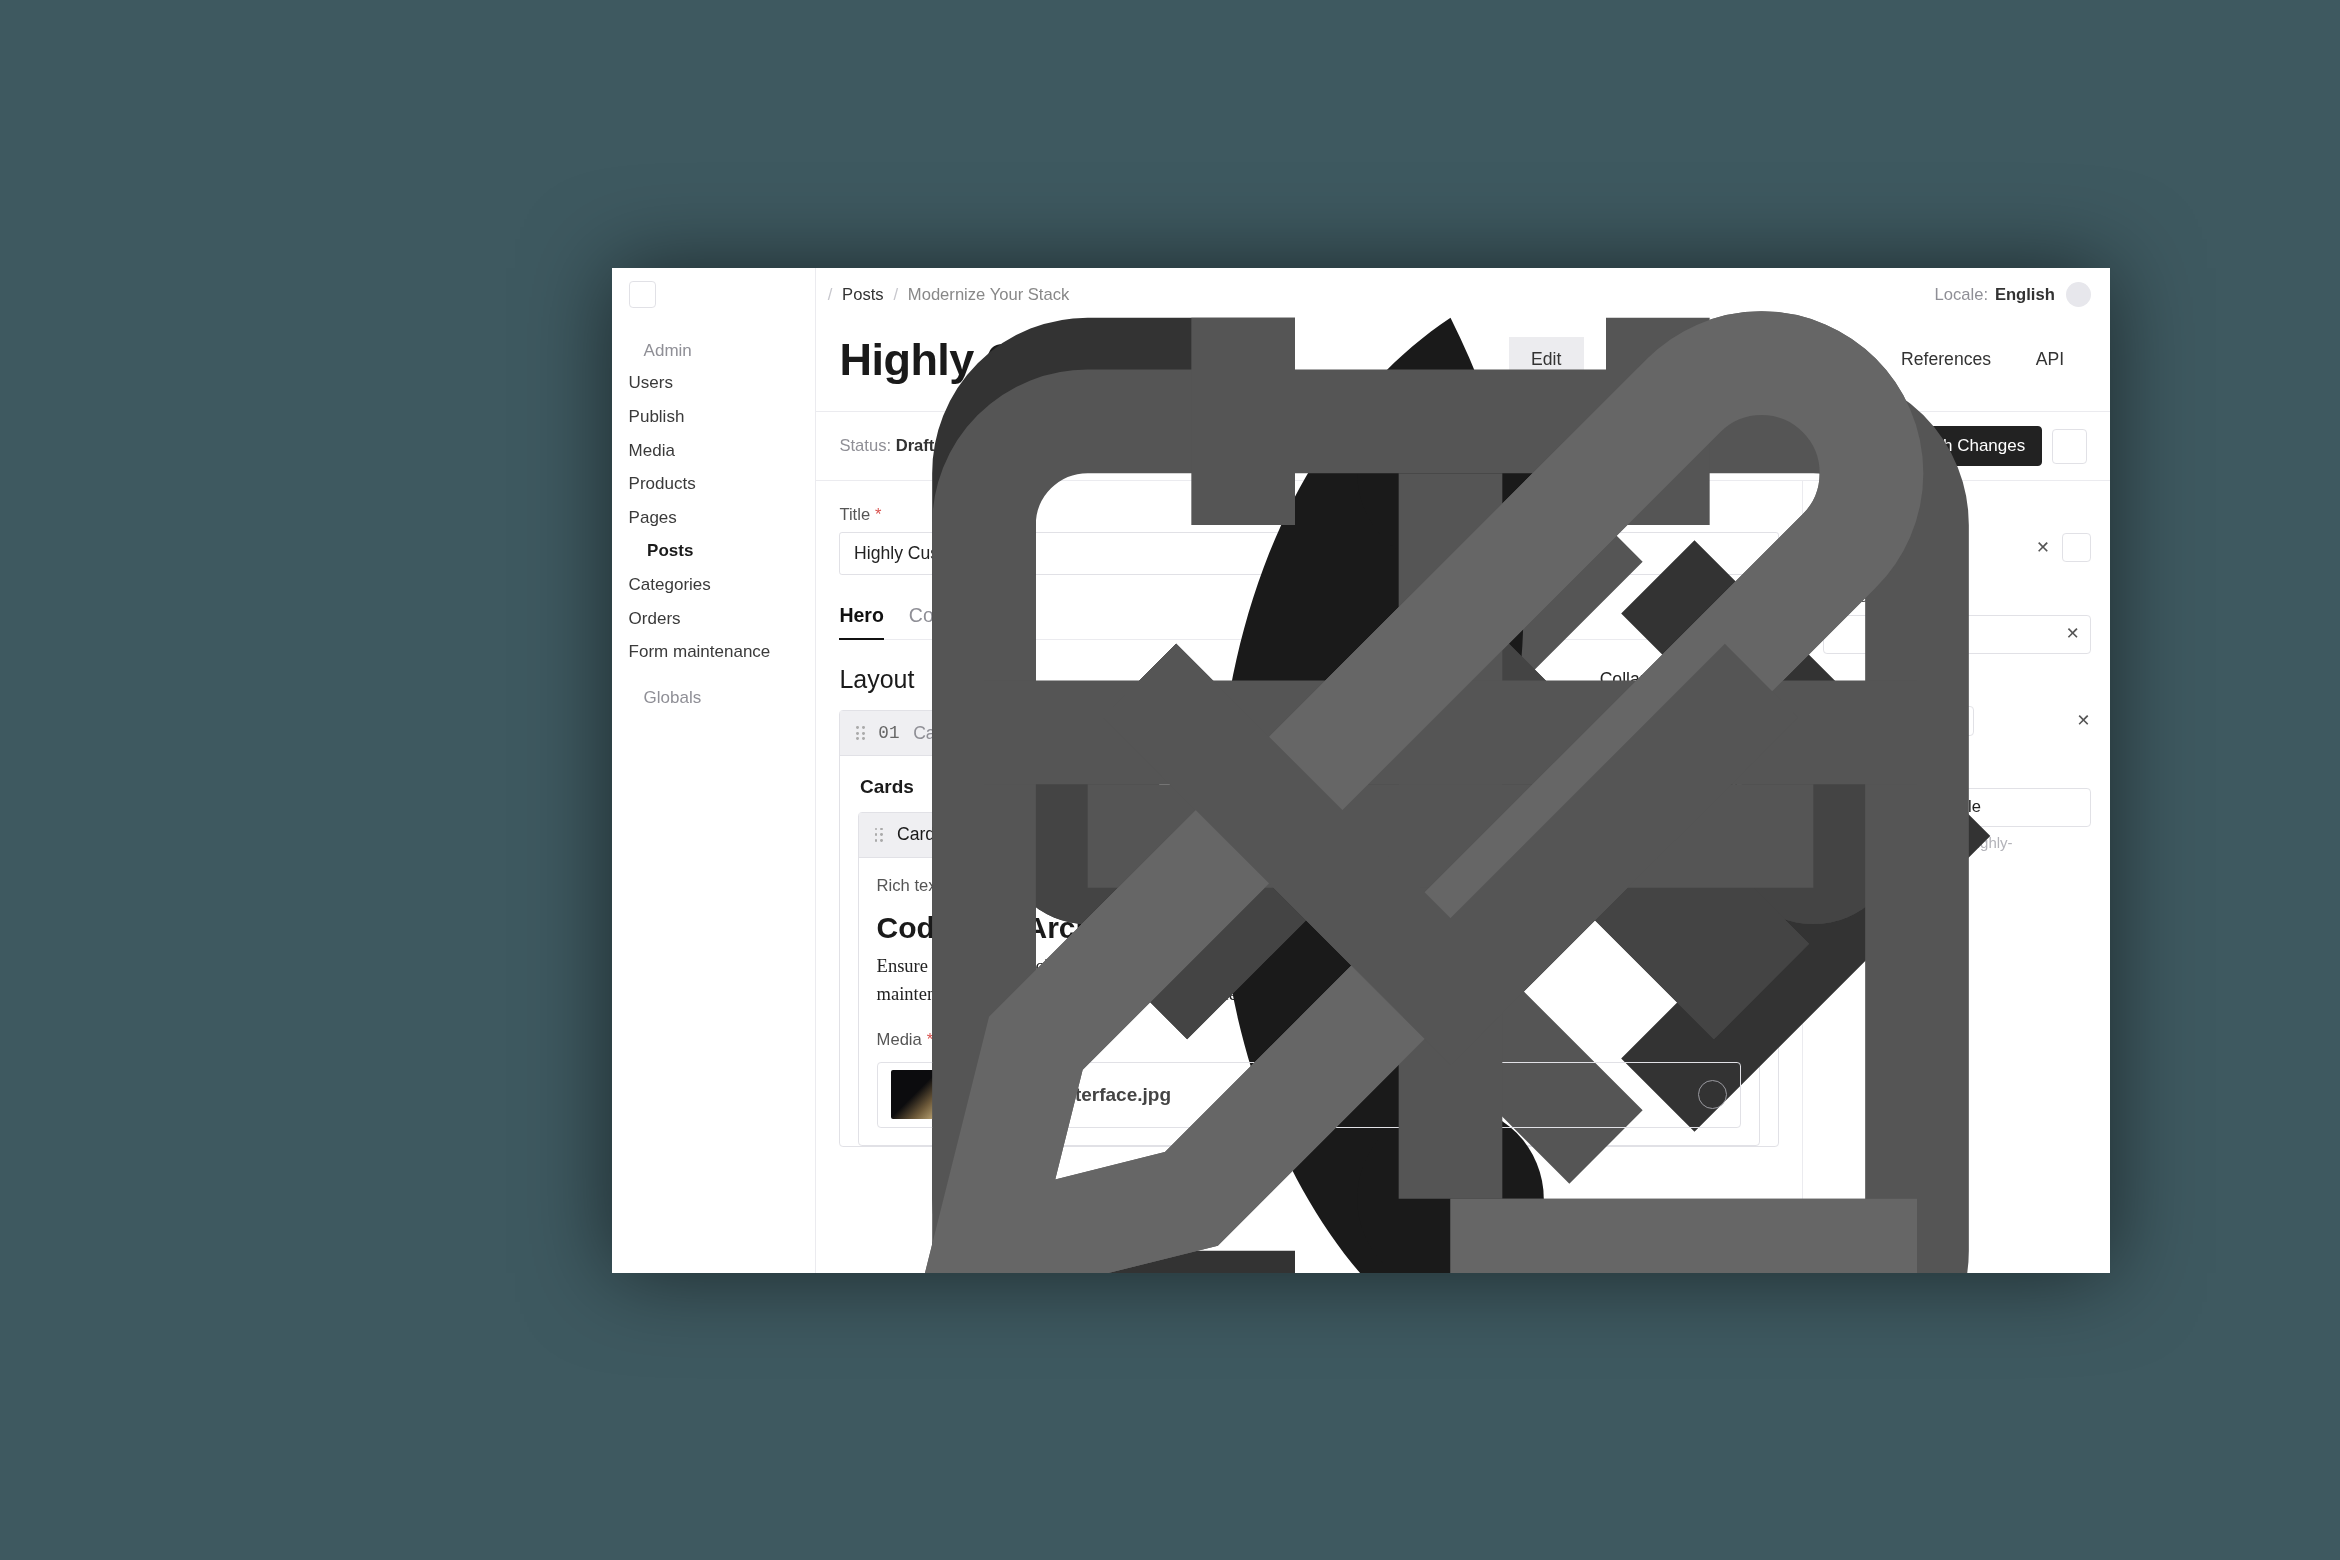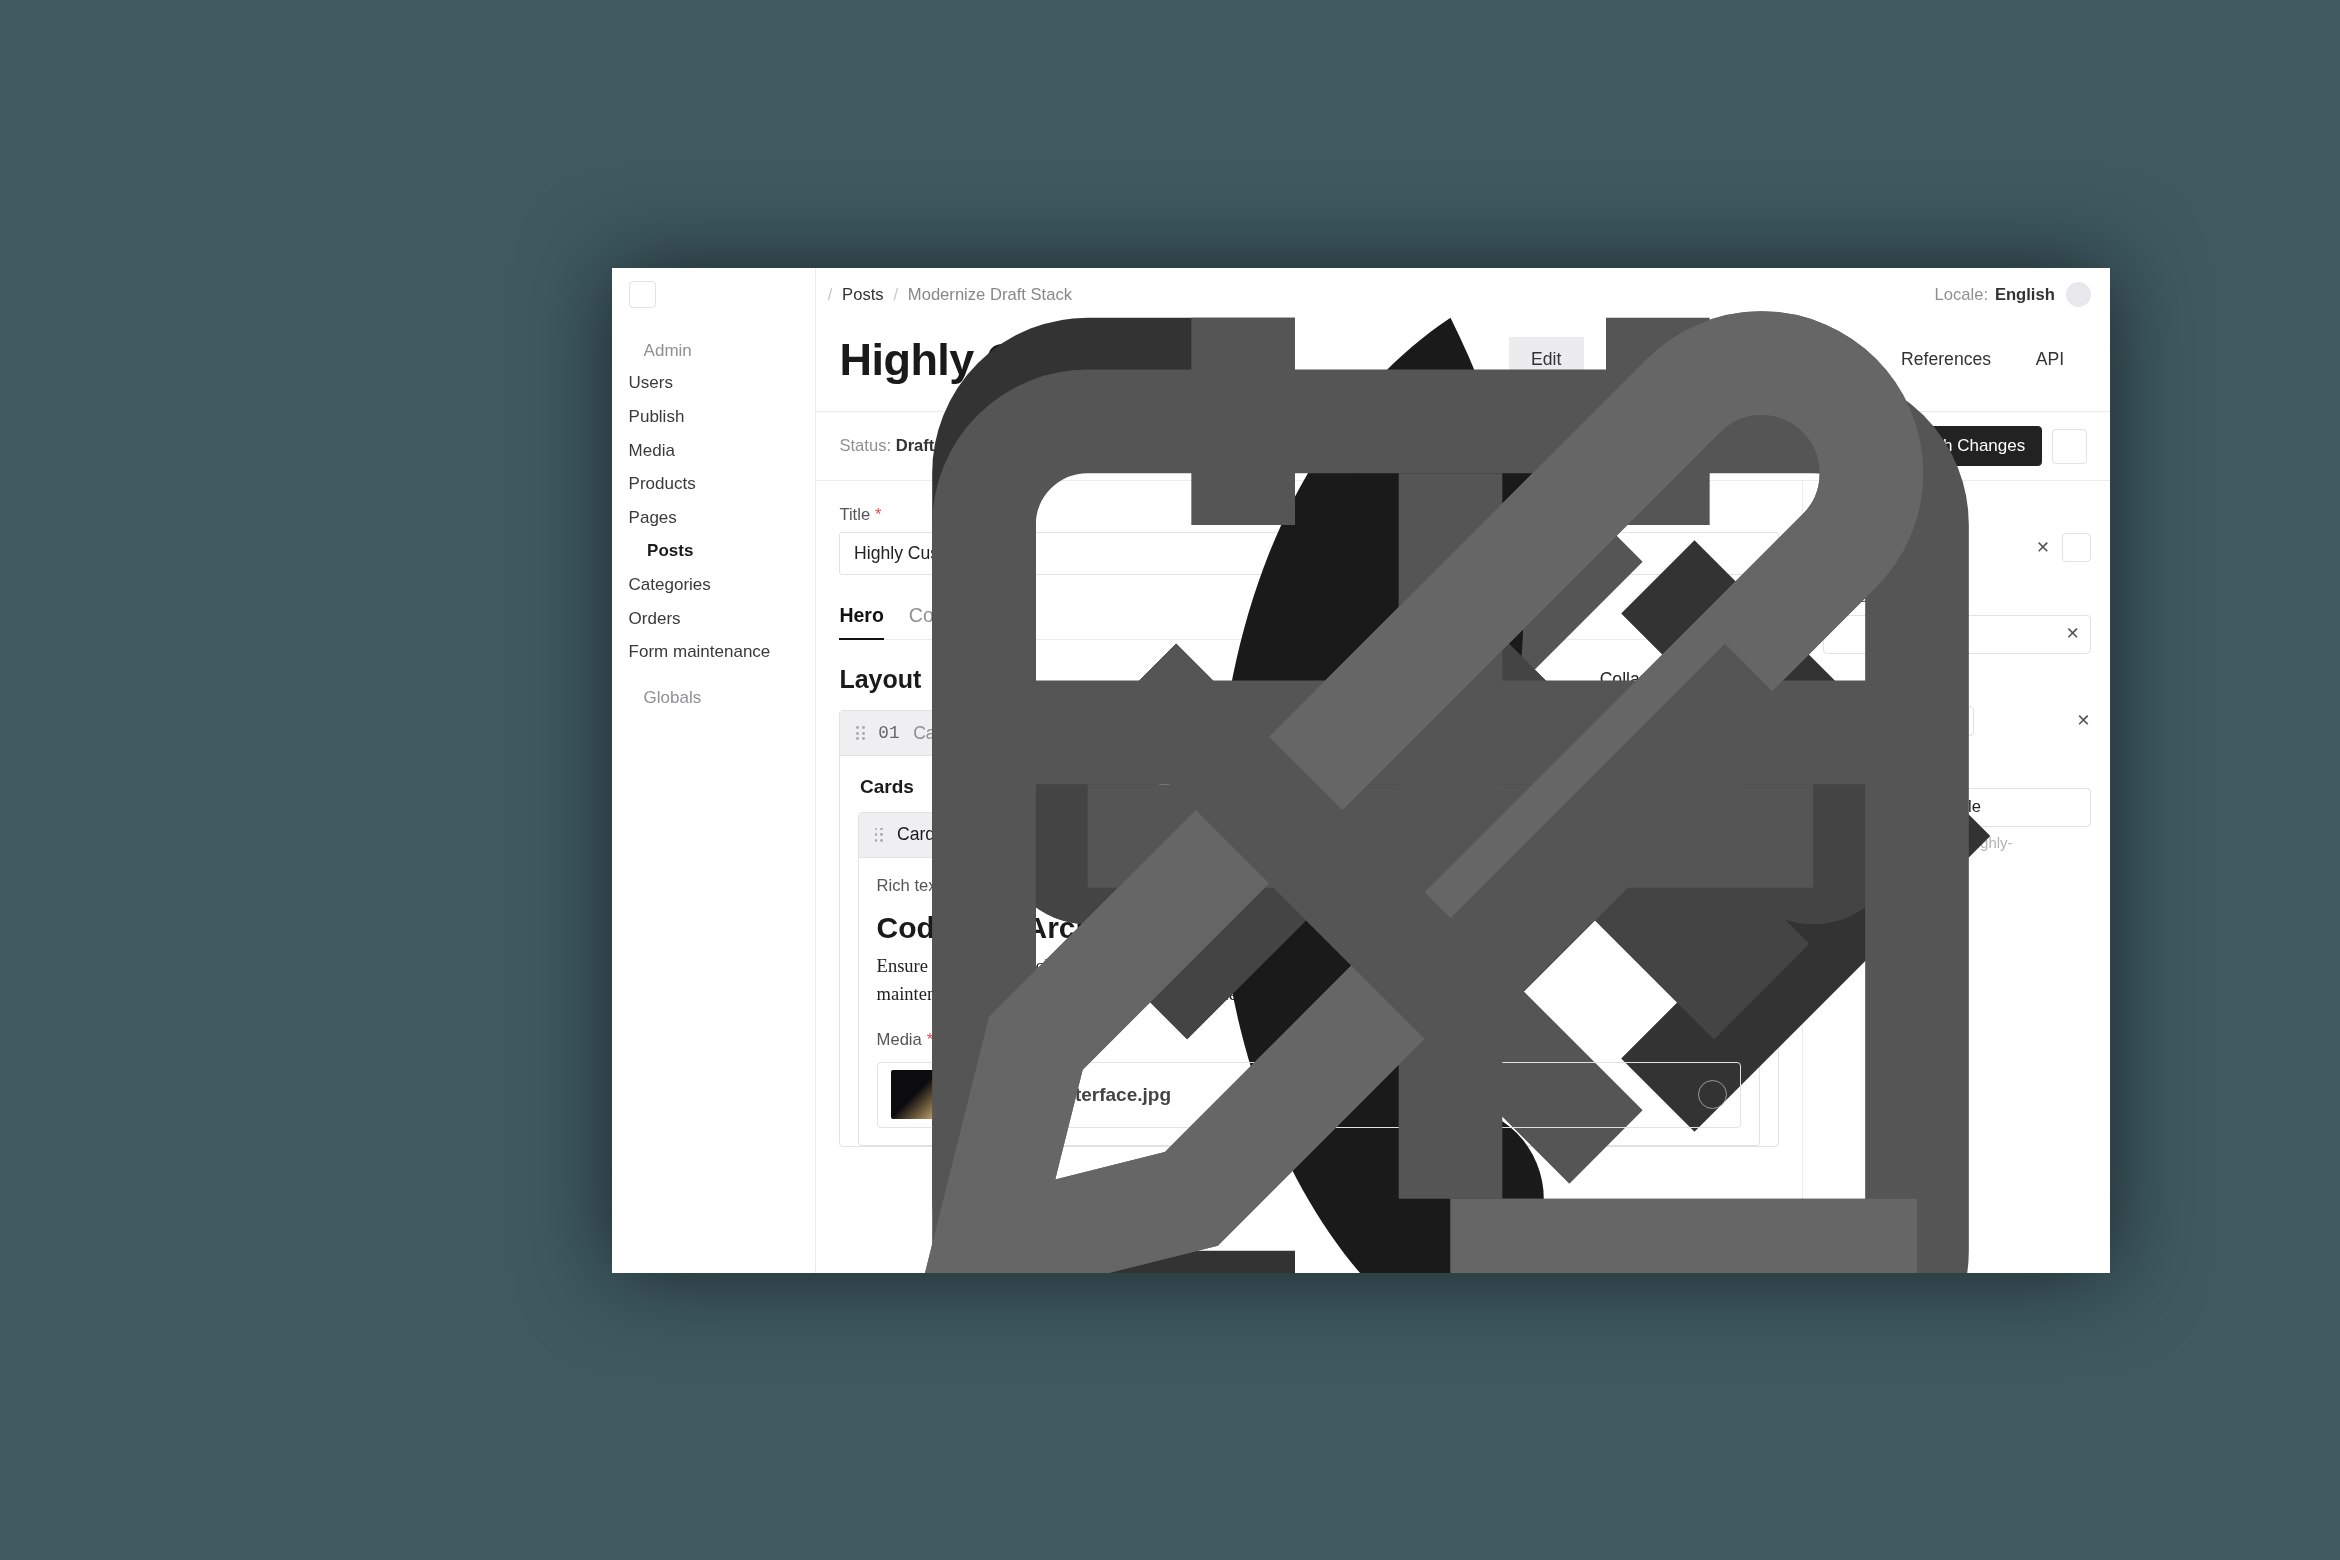--- a/index.html
+++ b/index.html
@@ -144,21 +144,21 @@
   .text-input{
     margin-top:6.8px;width:100%;height:43px;border:1px solid var(--border);border-radius:2.9px;
     padding:0 13.7px;font-size:17.6px;color:#222;background:var(--field-bg);
   }
 
   .content-tabs{margin-top:29px;display:flex;gap:25px;border-bottom:1px solid var(--border-light);}
   .c-tab{padding-bottom:11.7px;color:var(--text-mute);cursor:pointer;font-size:19.5px;}
   .c-tab.active{color:#111;font-weight:700;border-bottom:2.4px solid #111;margin-bottom:-1px;}
 
   .section-head{margin-top:25px;display:flex;align-items:center;}
-  .section-head h2{margin:0;font-size:25px;font-weight:700;}
+  .section-head h2{margin:0;font-size:25px;font-weight:400;}
   .section-actions{margin-left:auto;display:flex;gap:21.5px;color:#222;font-size:17.6px;}
   .section-actions span{cursor:pointer;}
 
   .block{margin-top:15.6px;border:1px solid var(--border);border-radius:3.9px;background:#fff;}
   .block-head{
     display:flex;align-items:center;gap:13.7px;
     background:var(--panel-head);
     padding:11.7px 15.6px;border-bottom:1px solid var(--border);
     font-size:17.6px;
   }
@@ -291,21 +291,21 @@
     <div class="main">
 
       <div class="topbar">
         <div class="crumbs">
           <svg class="i18" viewBox="0 0 24 24">
               <path d="M12 2 C6 6 6 18 12 22 C10 14 16 10 12 2 Z" fill="#1a1a1a"></path>
             </svg>
           <span class="crumb-sep">/</span>
           <span class="crumb-link">Posts</span>
           <span class="crumb-sep">/</span>
-          <span class="crumb-link" style="color:#888">Modernize Draft Stack</span>
+          <span class="crumb-link" style="color:#888">Modernize Your Stack</span>
         </div>
         <div class="topbar-right">
           <div class="locale">
             <span class="locale-label">Locale:</span>
             <b>English</b>
             <svg class="i14" viewBox="0 0 24 24" fill="none" stroke="currentColor" stroke-width="2">
                 <polyline points="6 9 12 15 18 9"></polyline>
               </svg>
           </div>
           <div class="avatar"></div>

